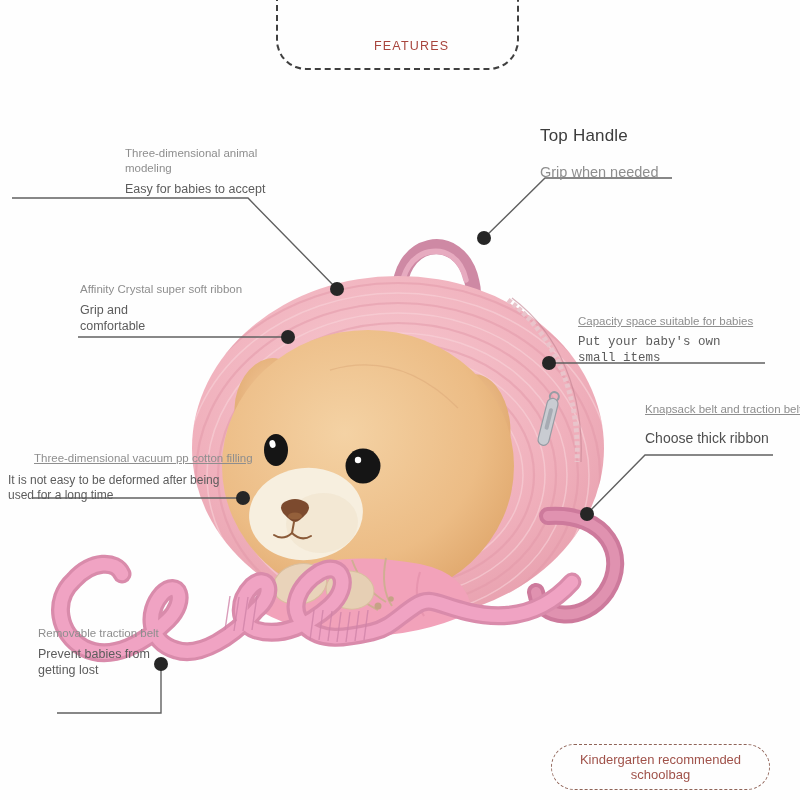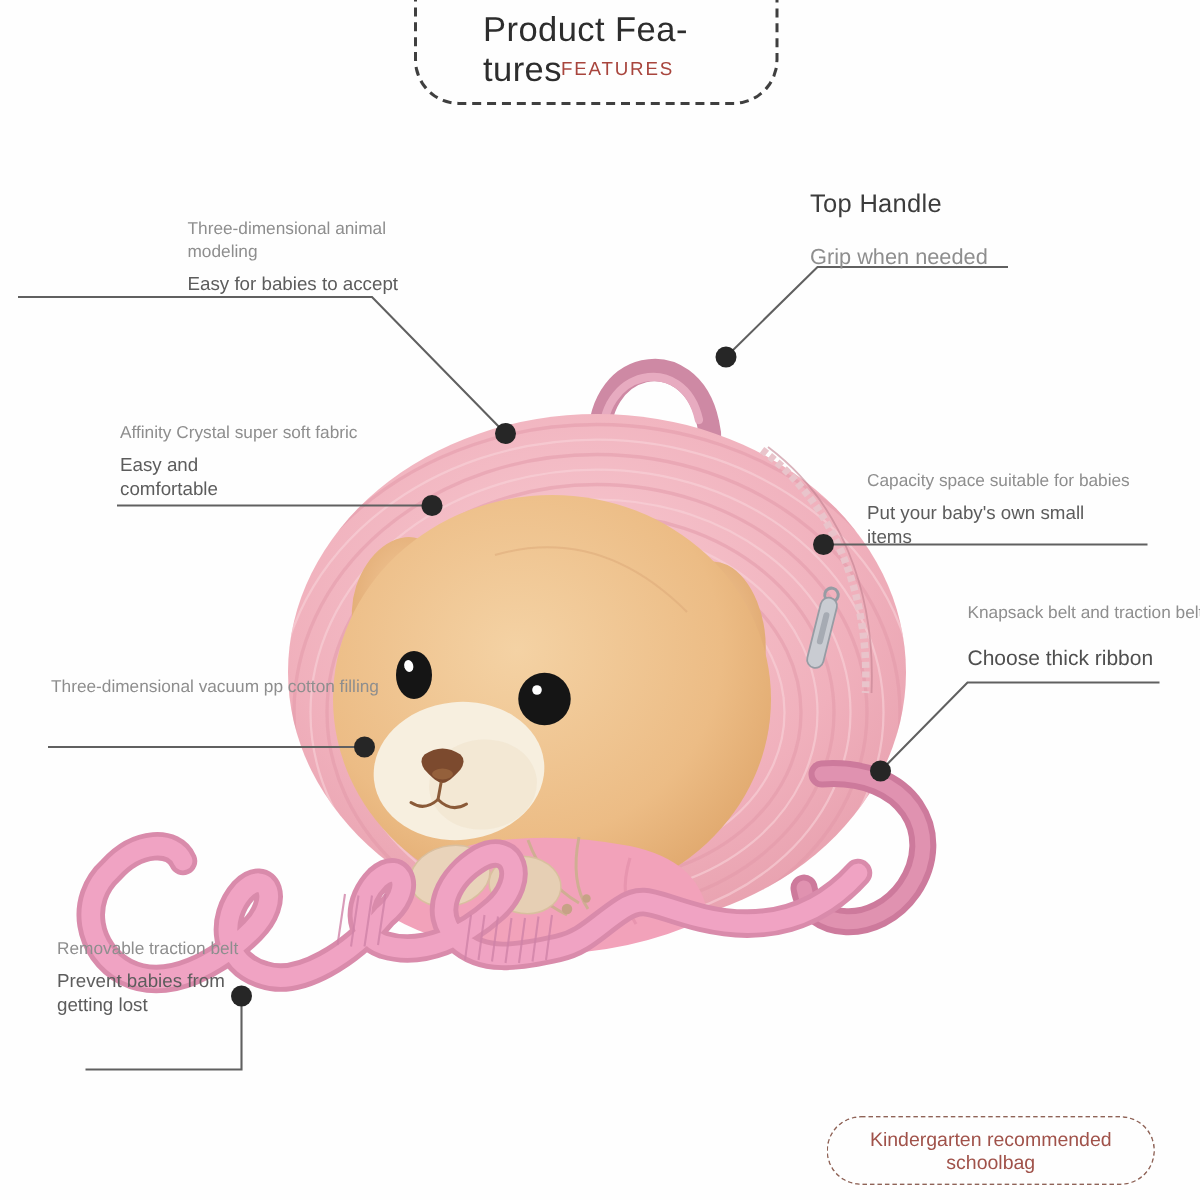--- a/index.html
+++ b/index.html
@@ -16,33 +16,33 @@
       color:#a8453d;}
   .bubble-bottom{position:absolute;left:551px;top:744px;width:219px;height:46px;
       border:1.5px dashed #8f6357;border-radius:23px;box-sizing:border-box;
       display:flex;align-items:center;justify-content:flex-end;}
   .badge-text{font-size:13px;color:#a0524a;text-align:center;padding:0 10px;}
 
   
   .ann{position:absolute;}
   .ann-label{font-size:11.5px;color:#8e8e8e;line-height:1.3;}
   .ann-desc{font-size:12.5px;color:#5c5c5c;line-height:1.28;margin-top:5px;}
-  .nowrap{white-space:nowrap;}
+  .nowrap{white-space:nowrap;text-decoration:underline;}
   #ann-l1{left:125px;top:146px;width:142px;}
   #ann-l2{left:80px;top:282px;width:200px;}
   #ann-l2 .ann-desc{max-width:95px;}
   #ann-l3{left:8px;top:451px;width:235px;}
   #ann-l3 .ann-label{margin-left:26px;}
   #ann-l3 .ann-desc{margin-top:7px;max-width:228px;font-size:12px;}
   #ann-l4{left:38px;top:626px;width:150px;}
   #ann-r1{left:540px;top:126px;width:170px;}
   .ann-title{font-size:17px;color:#3c3c3c;letter-spacing:.2px;}
   .ann-sub{font-size:14.5px;color:#8e8e8e;margin-top:18px;}
   #ann-r2{left:578px;top:314px;width:200px;}
-  #ann-r2 .ann-desc{max-width:165px;}
+  #ann-r2 .ann-desc{max-width:165px;font-family:Liberation Mono, monospace;}
   #ann-r3{left:645px;top:402px;width:160px;}
   #ann-r3 .ann-desc{margin-top:13px;font-size:14px;color:#4f4f4f;}
 </style>
 </head>
 <body>
 
 <div class="page">
 
   <svg class="art" viewBox="0 0 800 800" aria-hidden="true">
     <defs>
@@ -225,37 +225,34 @@
       <circle cx="288" cy="337" r="7"></circle>
       <circle cx="243" cy="498" r="7"></circle>
       <circle cx="161" cy="664" r="7"></circle>
       <circle cx="484" cy="238" r="7"></circle>
       <circle cx="549" cy="363" r="7"></circle>
       <circle cx="587" cy="514" r="7"></circle>
     </g>
   </svg>
 
   <div class="bubble-top">
-    <div class="title">
-      <div>Product Fea-</div>
-      <div>tures</div>
-    </div>
     <div class="subtitle">FEATURES</div>
   </div>
 
   <div class="ann" id="ann-l1">
     <div class="ann-label">Three-dimensional animal modeling</div>
     <div class="ann-desc">Easy for babies to accept</div>
   </div>
   <div class="ann" id="ann-l2">
-    <div class="ann-label">Affinity Crystal super soft fabric</div>
-    <div class="ann-desc">Easy and comfortable</div>
+    <div class="ann-label">Affinity Crystal super soft ribbon</div>
+    <div class="ann-desc">Grip and comfortable</div>
   </div>
   <div class="ann" id="ann-l3">
     <div class="ann-label nowrap">Three-dimensional vacuum pp cotton filling</div>
+    <div class="ann-desc">It is not easy to be deformed after being used for a long time</div>
   </div>
   <div class="ann" id="ann-l4">
     <div class="ann-label">Removable traction belt</div>
     <div class="ann-desc">Prevent babies from getting lost</div>
   </div>
 
   <div class="ann" id="ann-r1">
     <div class="ann-title">Top Handle</div>
     <div class="ann-sub">Grip when needed</div>
   </div>

